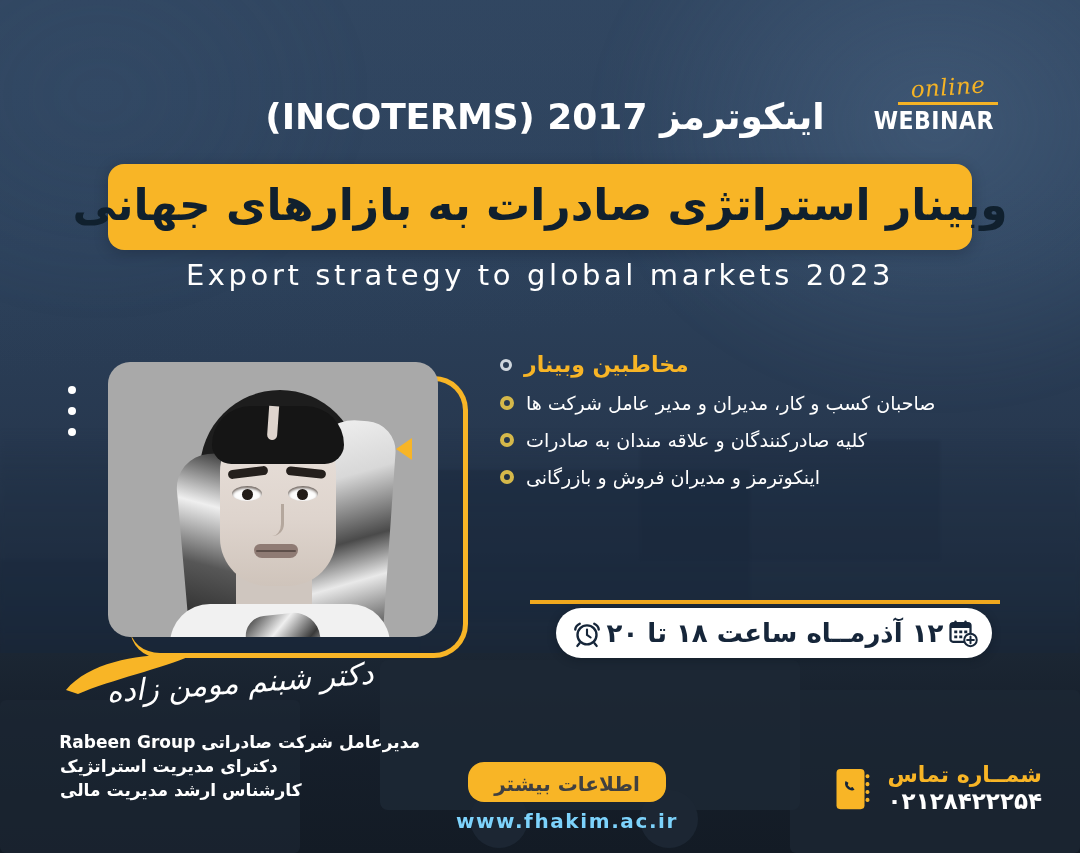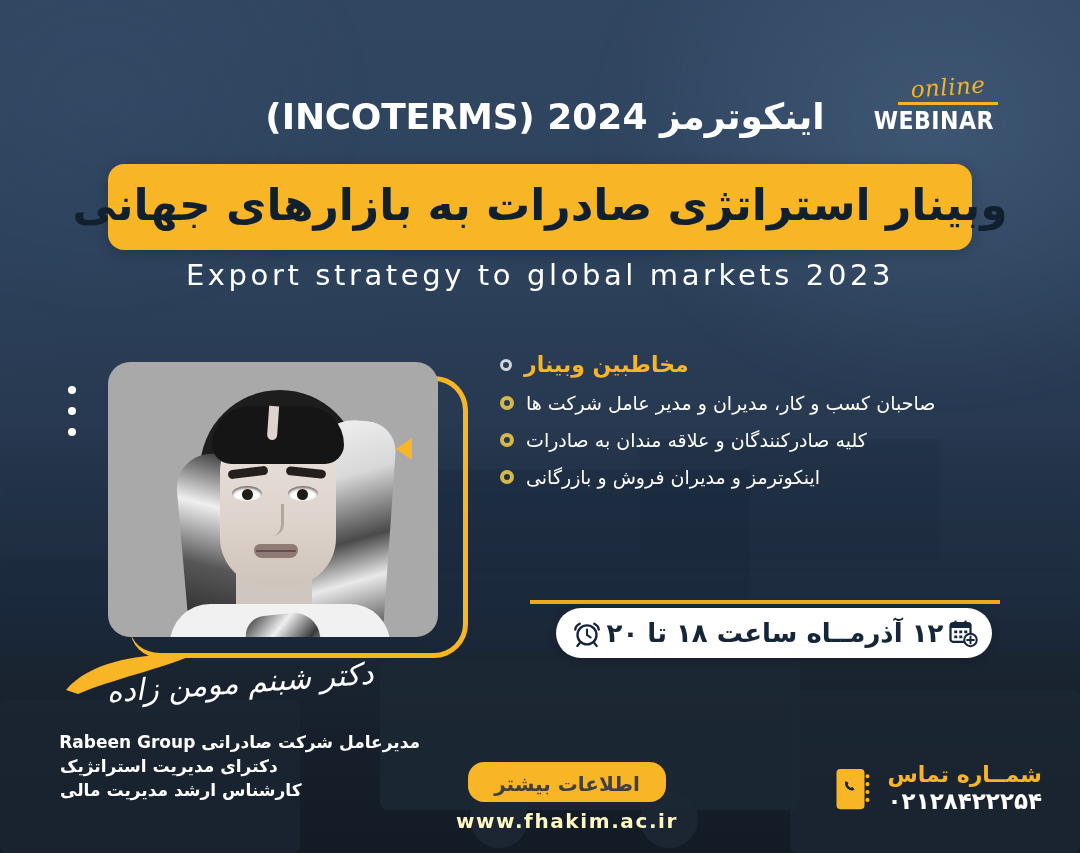--- a/index.html
+++ b/index.html
@@ -478,21 +478,21 @@
     font-weight: bold;
     border-radius: 16px;
     padding: 11px 26px 7px 26px;
     line-height: 1.1;
   }
   .cta-url {
     margin-top: 7px;
     direction: ltr;
     font-size: 20px;
     font-weight: bold;
-    color: #fef9c3;
+    color: #7dd3fc;
     letter-spacing: 1.6px;
   }
 
   
   .contact {
     position: absolute;
     right: 38px;
     top: 762px;
     display: flex;
     flex-direction: row;
@@ -539,21 +539,21 @@
   <div class="bg-truck" style="left:0px;top:700px;width:300px;height:153px;border-radius:6px;opacity:.6;"></div>
   <div class="bg-truck" style="left:470px;top:790px;width:58px;height:58px;border-radius:50%;background:#12 1a24;opacity:.9;"></div>
   <div class="bg-truck" style="left:640px;top:790px;width:58px;height:58px;border-radius:50%;opacity:.9;"></div>
 
   <div class="badge">
     <div class="badge-online">online</div>
     <div class="badge-rule"></div>
     <div class="badge-webinar">WEBINAR</div>
   </div>
 
-  <div class="kicker">اینکوترمز 2024 (INCOTERMS)</div>
+  <div class="kicker">اینکوترمز 2017 (INCOTERMS)</div>
 
   <div class="title-bar">
     <span class="title-text">وبینار استراتژی صادرات به بازارهای جهانی</span>
   </div>
 
   <div class="subtitle">Export strategy to global markets   2023</div>
 
   <div class="photo-wrap">
     <div class="photo-dots">
         <i></i>

